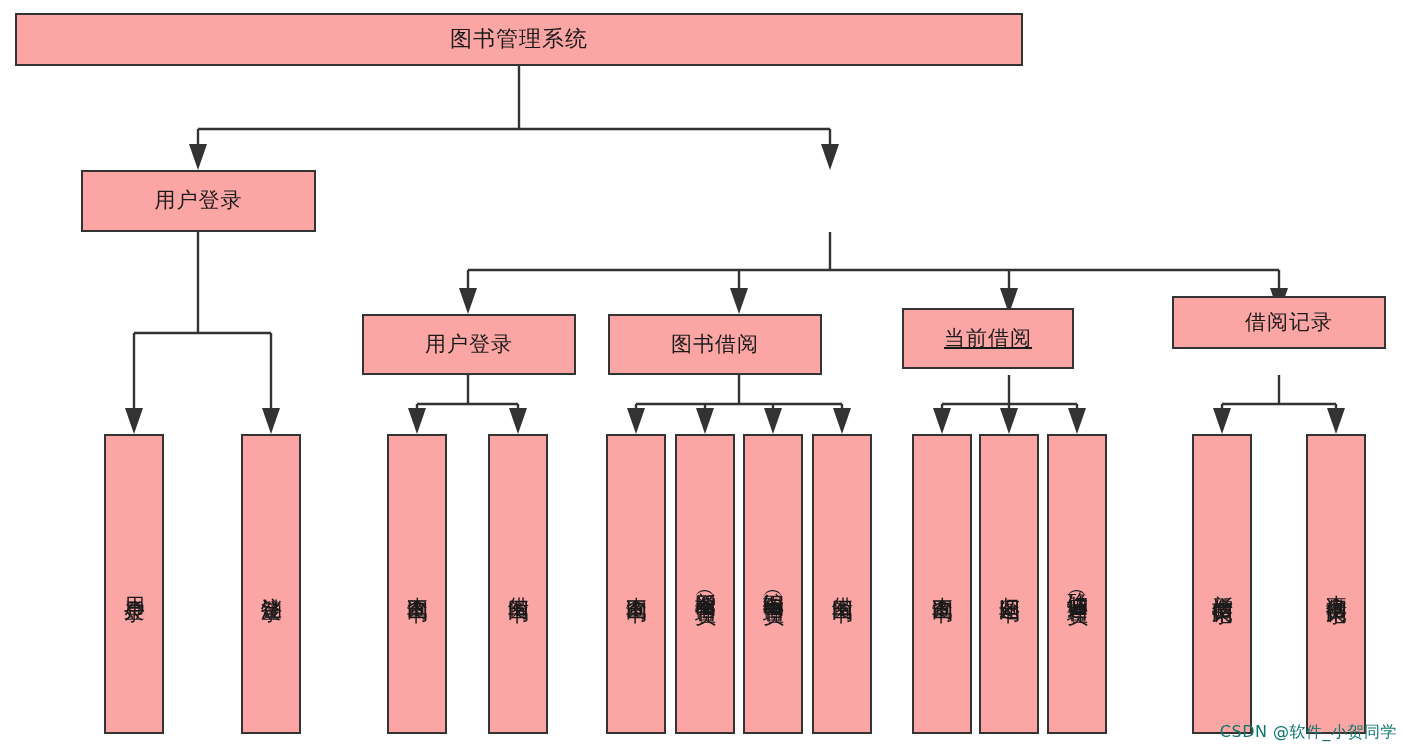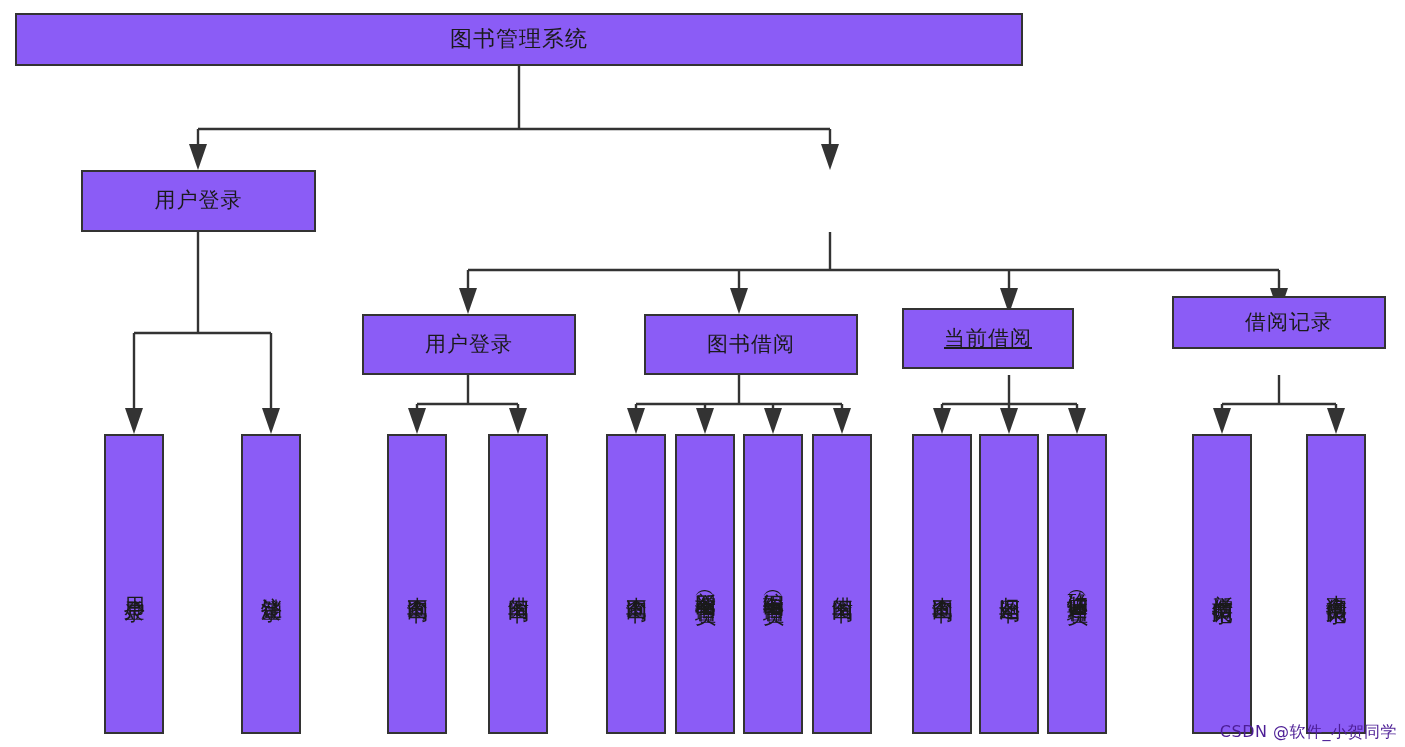--- a/index.html
+++ b/index.html
@@ -16,21 +16,21 @@
     position: relative;
     width: 1405px;
     height: 747px;
     background: #ffffff;
     overflow: hidden;
   }
   .node {
     position: absolute;
     box-sizing: border-box;
     border: 2px solid #333333;
-    background: #8b5cf6;
+    background: #fca5a5;
     display: flex;
     align-items: center;
     justify-content: center;
     text-align: center;
   }
   .node.horiz {
     font-size: 21px;
     line-height: 1.2;
     letter-spacing: 1px;
   }
@@ -69,21 +69,21 @@
   }
   .arrow-head {
     fill: #333333;
     stroke: none;
   }
   #watermark {
     position: absolute;
     right: 8px;
     bottom: 4px;
     font-size: 16px;
-    color: #4c1d95;
+    color: #0f766e;
     letter-spacing: 0.5px;
     white-space: nowrap;
     font-family: "DejaVu Sans", "Liberation Sans", sans-serif;
   }
 </style>
 </head>
 <body>
 
 <div id="diagram-canvas">
 
@@ -155,21 +155,21 @@
     <span class="label">图书管理系统</span>
   </div>
 
   <div class="node horiz" style="left:81px; top:170px; width:235px; height:62px;">
     <span class="label">用户登录</span>
   </div>
 
   <div class="node horiz" style="left:362px; top:314px; width:214px; height:61px;">
     <span class="label">用户登录</span>
   </div>
-  <div class="node horiz" style="left:644px; top:314px; width:214px; height:61px;">
+  <div class="node horiz" style="left:608px; top:314px; width:214px; height:61px;">
     <span class="label">图书借阅</span>
   </div>
   <div class="node horiz" style="left:902px; top:308px; width:172px; height:61px;text-decoration:underline;">
     <span class="label">当前借阅</span>
   </div>
   <div class="node horiz" style="left:1172px; top:296px; width:214px; height:53px;padding-left:20px;">
     <span class="label">借阅记录</span>
   </div>
 
   <div class="node vert" style="left:104px; top:434px; width:60px; height:300px;">

